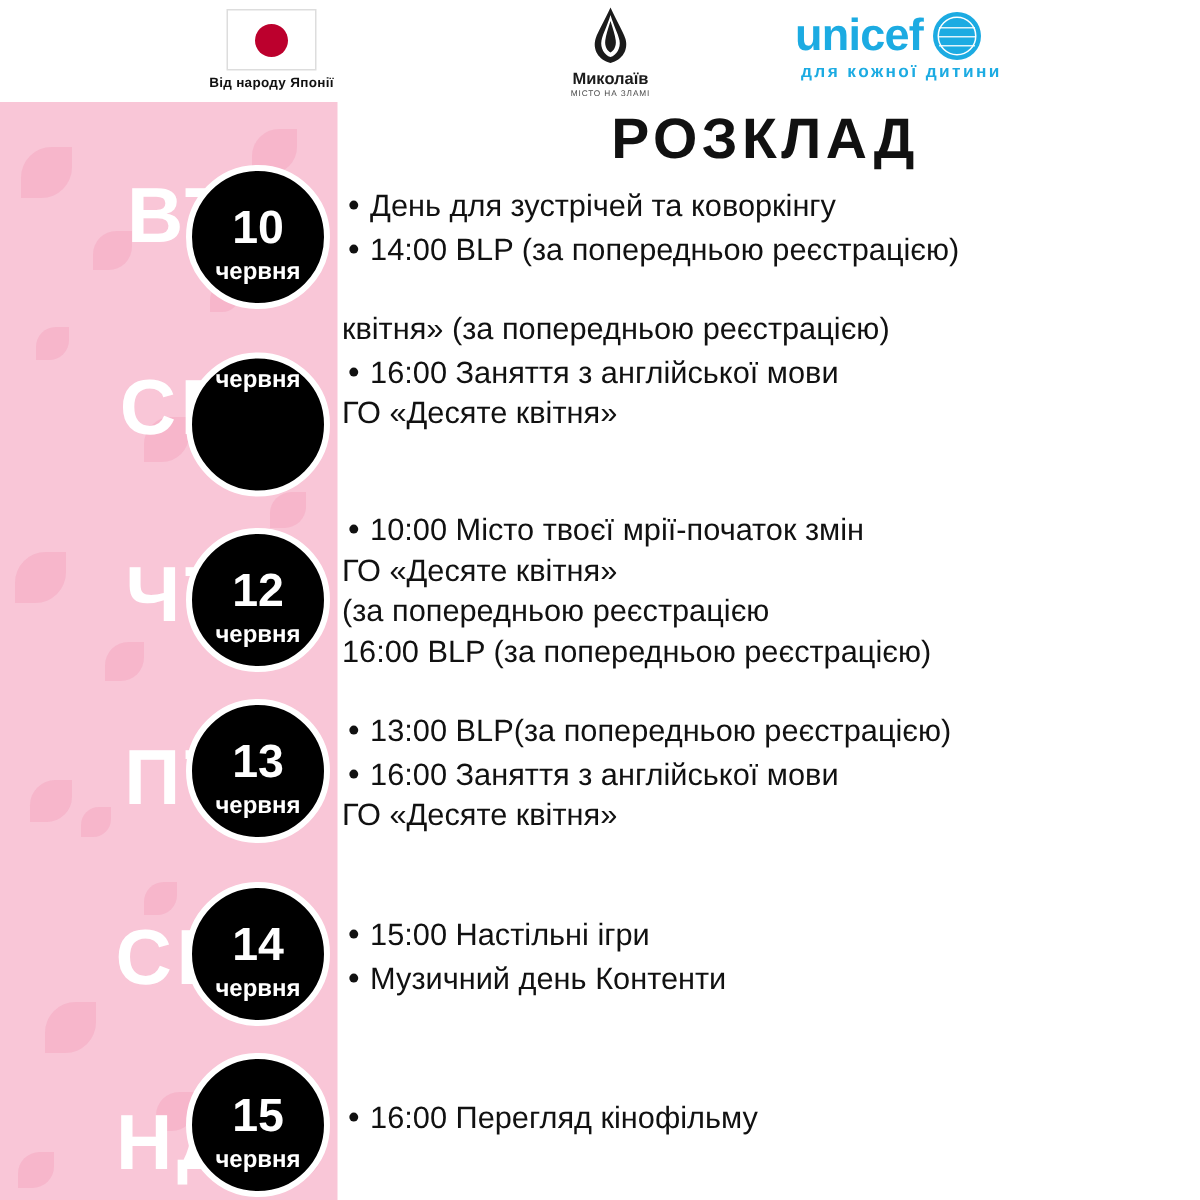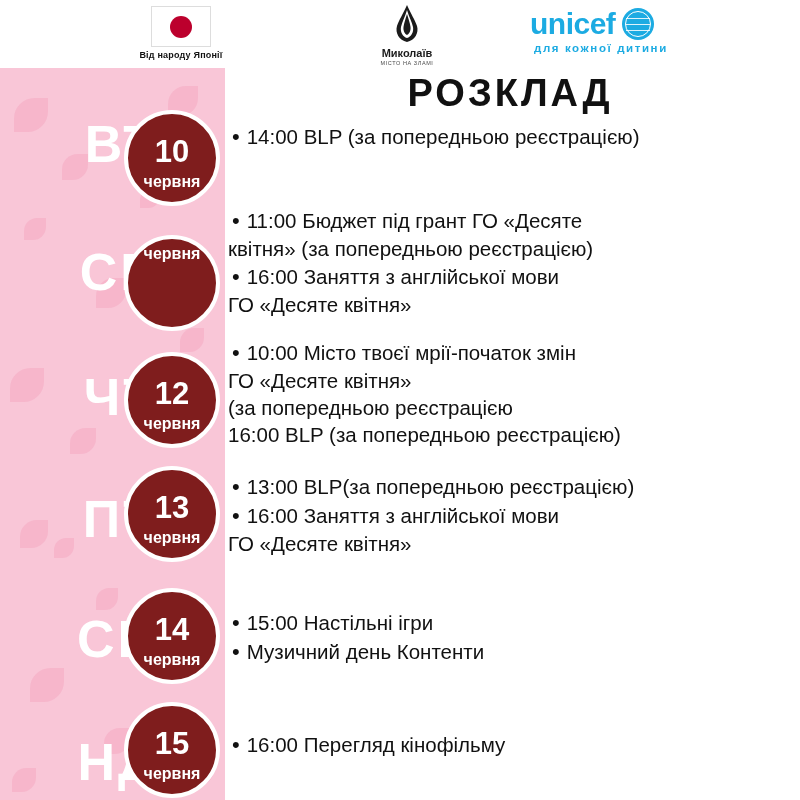--- a/index.html
+++ b/index.html
@@ -169,21 +169,21 @@
     letter-spacing: 3px;
     line-height: 1;
   }
 
   
   .circle {
     position: absolute;
     width: 96px;
     height: 96px;
     border-radius: 50%;
-    background: #7f1d1d;
+    background: #000000;
     border: 4px solid #ffffff;
     box-sizing: border-box;
     color: #ffffff;
     text-align: center;
     left: 124px;
   }
   .circle .num {
     font-size: 31px;
     font-weight: bold;
     line-height: 1;
@@ -331,25 +331,25 @@
     <div class="num">15</div>
     <div class="mon">червня</div>
   </div>
 </div>
 
 <div class="title">РОЗКЛАД</div>
 
 <div class="events">
 
   <div class="event-group" style="top:12px;">
+    <div class="line bullet">День для зустрічей та коворкінгу</div>
     <div class="line bullet">14:00 BLP (за попередньою реєстрацією)</div>
   </div>
 
   <div class="event-group" style="top:96px;">
-    <div class="line bullet">11:00 Бюджет під грант  ГО «Десяте</div>
     <div class="line cont">квітня» (за попередньою реєстрацією)</div>
     <div class="line bullet">16:00 Заняття з англійської мови</div>
     <div class="line cont">ГО «Десяте квітня»</div>
   </div>
 
   <div class="event-group" style="top:228px;">
     <div class="line bullet">10:00 Місто твоєї мрії-початок змін</div>
     <div class="line cont">ГО «Десяте квітня»</div>
     <div class="line cont">(за попередньою реєстрацією</div>
     <div class="line cont">16:00 BLP (за попередньою реєстрацією)</div>

